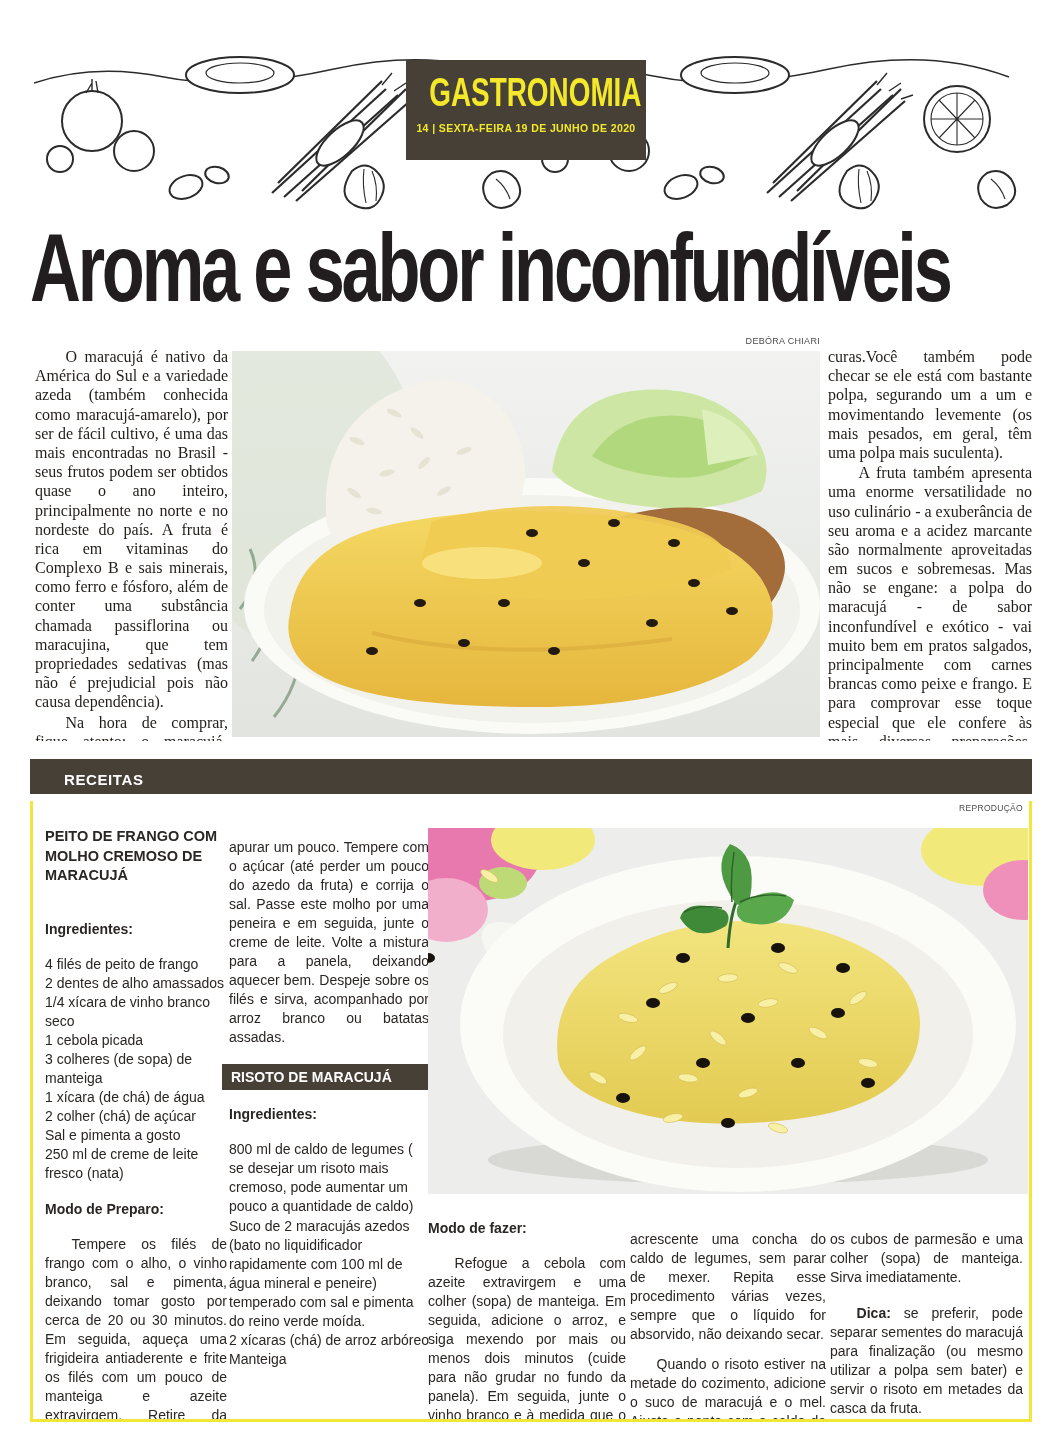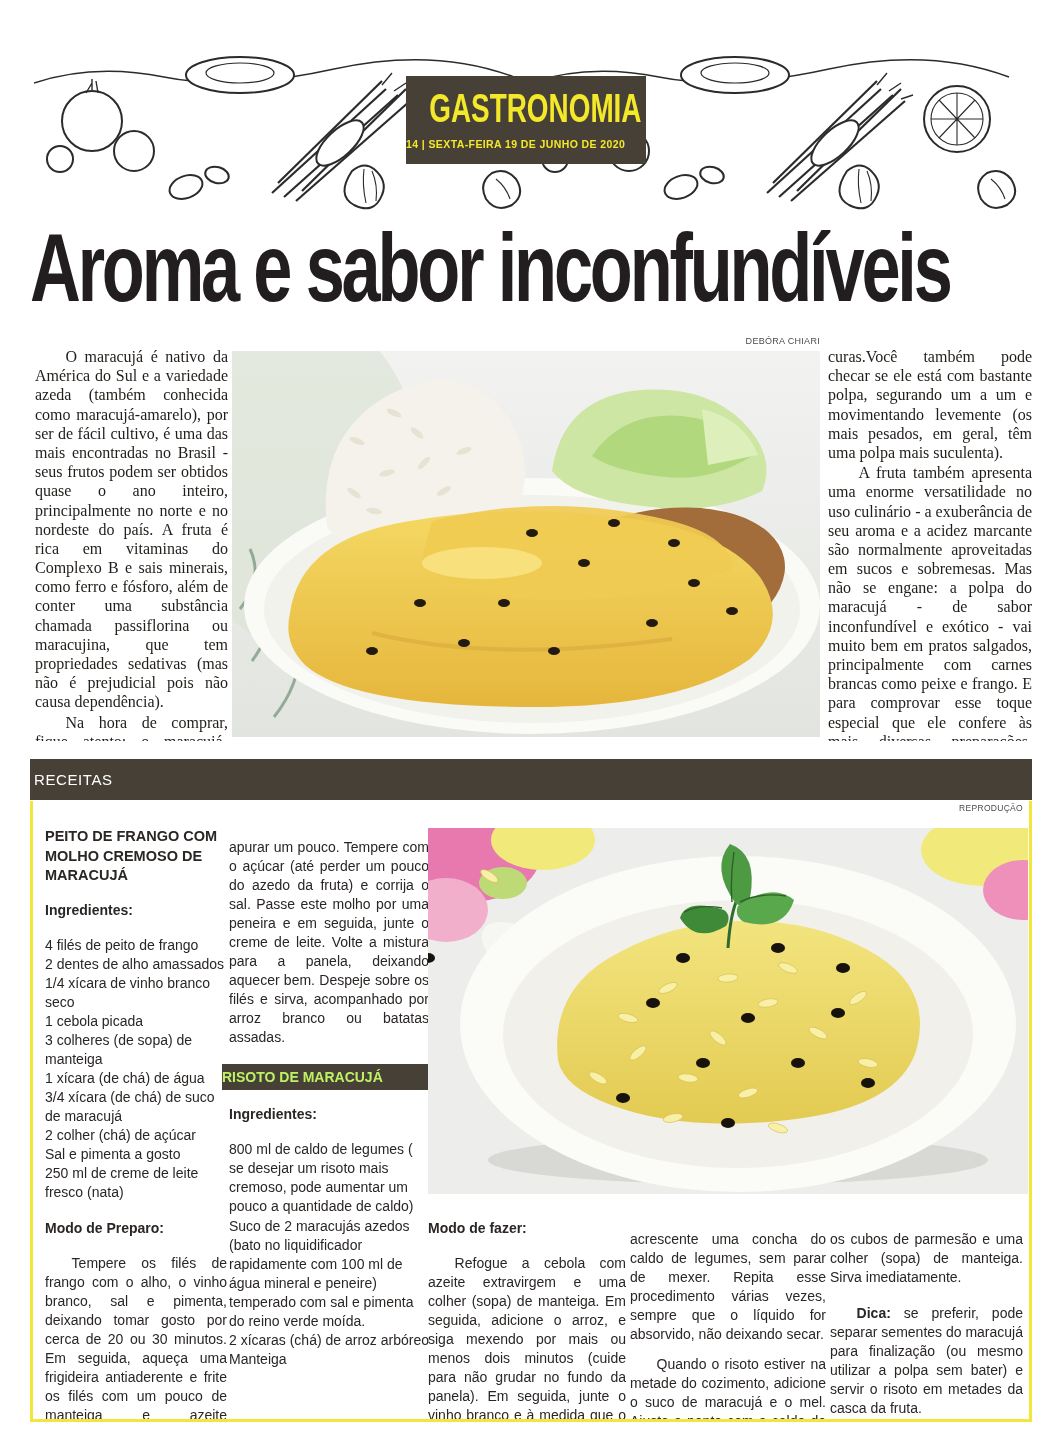--- a/index.html
+++ b/index.html
@@ -4,22 +4,22 @@
 <style>
   html,body{margin:0;padding:0;background:#ffffff;}
   .page{position:relative;width:1058px;height:1443px;background:#fff;overflow:hidden;
         font-family:"Liberation Sans",sans-serif;color:#221e1f;}
 
   
   .deco-band{position:absolute;left:34px;top:55px;width:990px;height:160px;z-index:1;}
   .deco-band svg{display:block;}
 
   
-  .masthead{position:absolute;left:406px;top:60px;width:240px;height:88px;
-            background:#474037;z-index:3;margin-top:16px;}
+  .masthead{position:absolute;left:406px;top:60px;width:240px;height:100px;
+            background:#474037;text-align:center;z-index:3;}
   .m-title-wrap{margin-top:13px;height:40px;}
   .m-title{display:inline-block;white-space:nowrap;font-weight:bold;font-size:34px;
            color:#f3e829;transform:scale(.82,1.18);transform-origin:50% 50%;}
   .m-date{margin-top:9px;font-size:10.5px;color:#f3e829;letter-spacing:.4px;font-weight:bold;}
 
   
   .headline{position:absolute;left:30px;top:218px;width:1005px;height:106px;z-index:2;}
   .headline span{display:inline-block;white-space:nowrap;font-weight:bold;font-size:88px;
                  letter-spacing:-4px;color:#221e1f;transform:scale(.8,1.1);transform-origin:0 60%;}
 
@@ -30,43 +30,43 @@
   .indent{text-indent:1.9em;}
   .colL{position:absolute;left:35px;top:347px;width:193px;height:394px;overflow:hidden;}
   .colR{position:absolute;left:828px;top:347px;width:204px;height:394px;overflow:hidden;}
   .credit{position:absolute;font-size:9px;color:#4b4b4b;letter-spacing:.3px;text-align:right;z-index:2;}
   .credit-main{left:232px;top:336px;width:588px;}
   .photo{position:absolute;overflow:hidden;background:#eee;}
   .photo svg{display:block;}
   .photo-main{left:232px;top:351px;width:588px;height:386px;}
 
   
-  .receitas-bar{position:absolute;left:30px;top:759px;width:1002px;height:41px;background:#474037;
-                color:#fff;font-weight:normal;font-size:15px;letter-spacing:.6px;line-height:42px;
-                padding-left:4px;box-sizing:border-box;}
+  .receitas-bar{position:absolute;left:30px;top:759px;width:1002px;height:35px;background:#474037;
+                color:#fff;font-weight:bold;font-size:15px;letter-spacing:.6px;line-height:42px;
+                padding-left:34px;box-sizing:border-box;}
   .rbox{position:absolute;left:30px;top:801px;width:1002px;height:621px;background:#fff;
         border-left:3px solid #f2e63b;border-right:3px solid #f2e63b;border-bottom:3px solid #f2e63b;
         box-sizing:border-box;overflow:hidden;}
   .rcol{position:absolute;font-size:14px;line-height:1.36;color:#2a2624;}
   .rc1{left:12px;top:26px;width:182px;}
   .rc2{left:196px;top:26px;width:200px;}
   .rc3{left:395px;top:418px;width:198px;}
   .rc4{left:597px;top:418px;width:196px;}
   .rc5{left:797px;top:418px;width:193px;}
   .credit-repro{left:690px;top:2px;width:300px;position:absolute;text-align:right;
                 font-size:8.5px;color:#4b4b4b;letter-spacing:.3px;}
   .photo-risotto{left:395px;top:27px;width:600px;height:366px;}
 
-  .rtitle{font-weight:bold;font-size:14.5px;line-height:1.35;margin:0 0 15px 0;}
+  .rtitle{font-weight:bold;font-size:14.5px;line-height:1.35;margin:0 0 34px 0;}
   .rlabel{font-weight:bold;margin:0 0 16px 0;}
   .ring div{margin:0;}
   .rp{margin:11px 0 2px 0;text-align:justify;}
   .rtip{margin-top:17px;text-align:justify;text-indent:1.9em;}
-  .rbar{background:#474037;color:#bef264;font-weight:bold;font-size:14px;height:26px;line-height:26px;
-        margin:17px 0 15px -7px;width:207px;box-sizing:border-box;}
+  .rbar{background:#474037;color:#ffffff;font-weight:bold;font-size:14px;height:26px;line-height:26px;
+        margin:17px 0 15px -7px;width:207px;padding-left:9px;box-sizing:border-box;}
   .mt{margin-top:17px;}
 </style>
 </head>
 <body>
 
 <div class="page">
 
   <div class="deco-band">
     <svg width="990" height="160" viewBox="0 0 990 160">
       <defs>
@@ -211,21 +211,20 @@
     <div class="rcol rc1">
       <div class="rtitle">PEITO DE FRANGO COM MOLHO CREMOSO DE MARACUJÁ</div>
       <div class="rlabel">Ingredientes:</div>
       <div class="ring">
         <div>4 filés de peito de frango</div>
         <div>2 dentes de alho amassados</div>
         <div>1/4 xícara de vinho branco seco</div>
         <div>1 cebola picada</div>
         <div>3 colheres (de sopa) de manteiga</div>
         <div>1 xícara (de chá) de água</div>
-        <div>3/4 xícara (de chá) de suco de maracujá</div>
         <div>2 colher (chá) de açúcar</div>
         <div>Sal e pimenta a gosto</div>
         <div>250 ml de creme de leite fresco (nata)</div>
       </div>
       <div class="rlabel mt">Modo de Preparo:</div>
       <p class="rp indent">Tempere os filés de frango com o alho, o vinho branco, sal e pimenta, deixando tomar gosto por cerca de 20 ou 30 minutos. Em seguida, aqueça uma frigideira antiaderente e frite os filés com um pouco de manteiga e azeite extravirgem. Retire da panela e reserve.</p>
 
     </div>
 
     <div class="rcol rc2">

